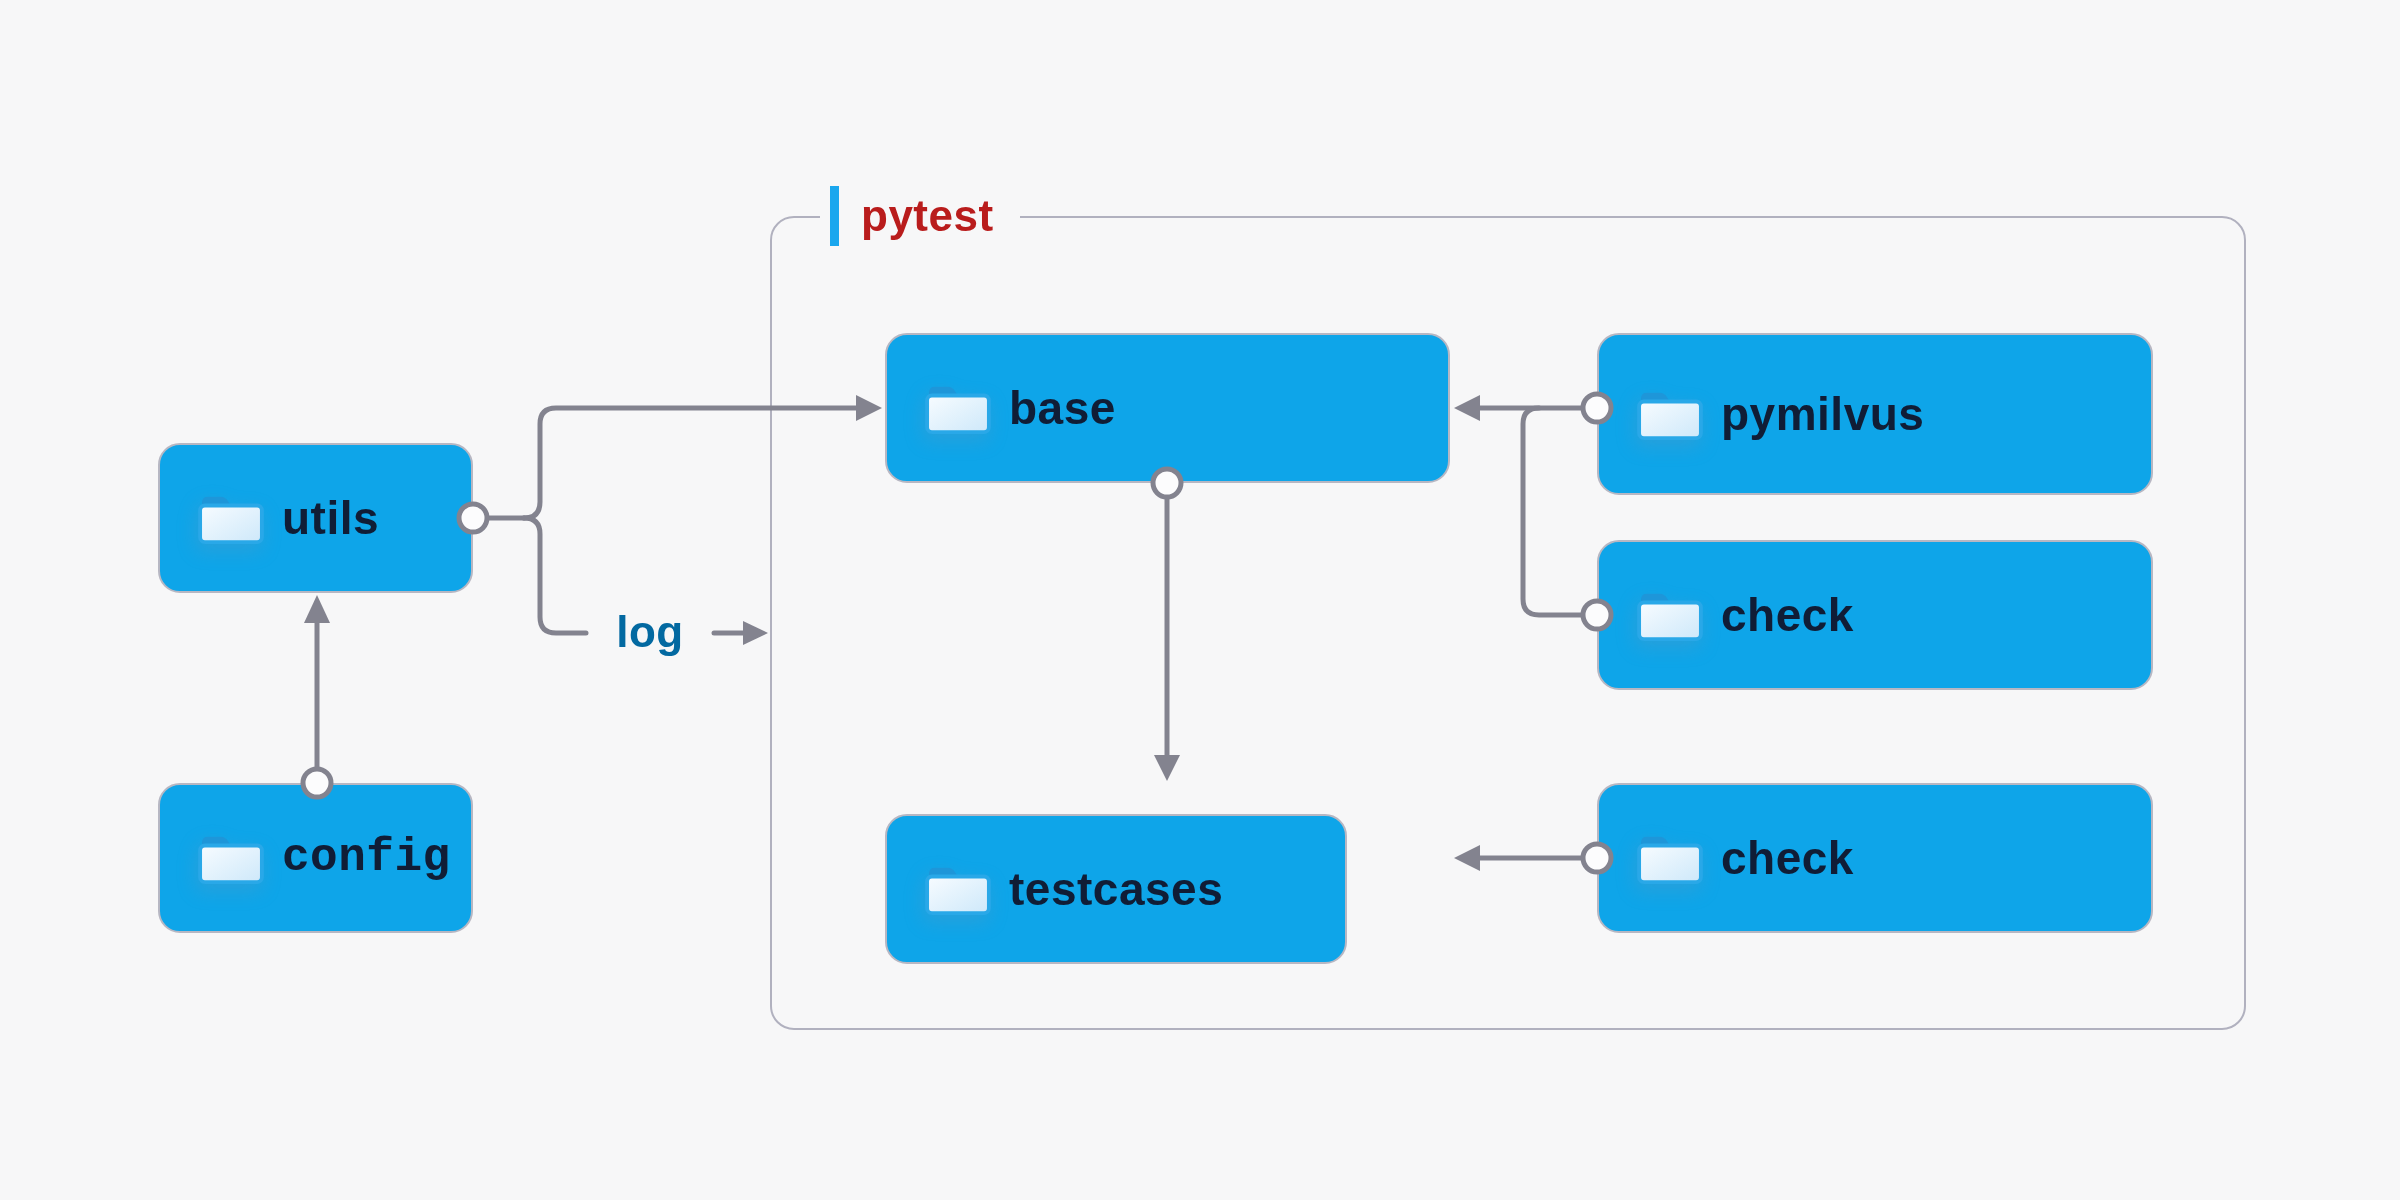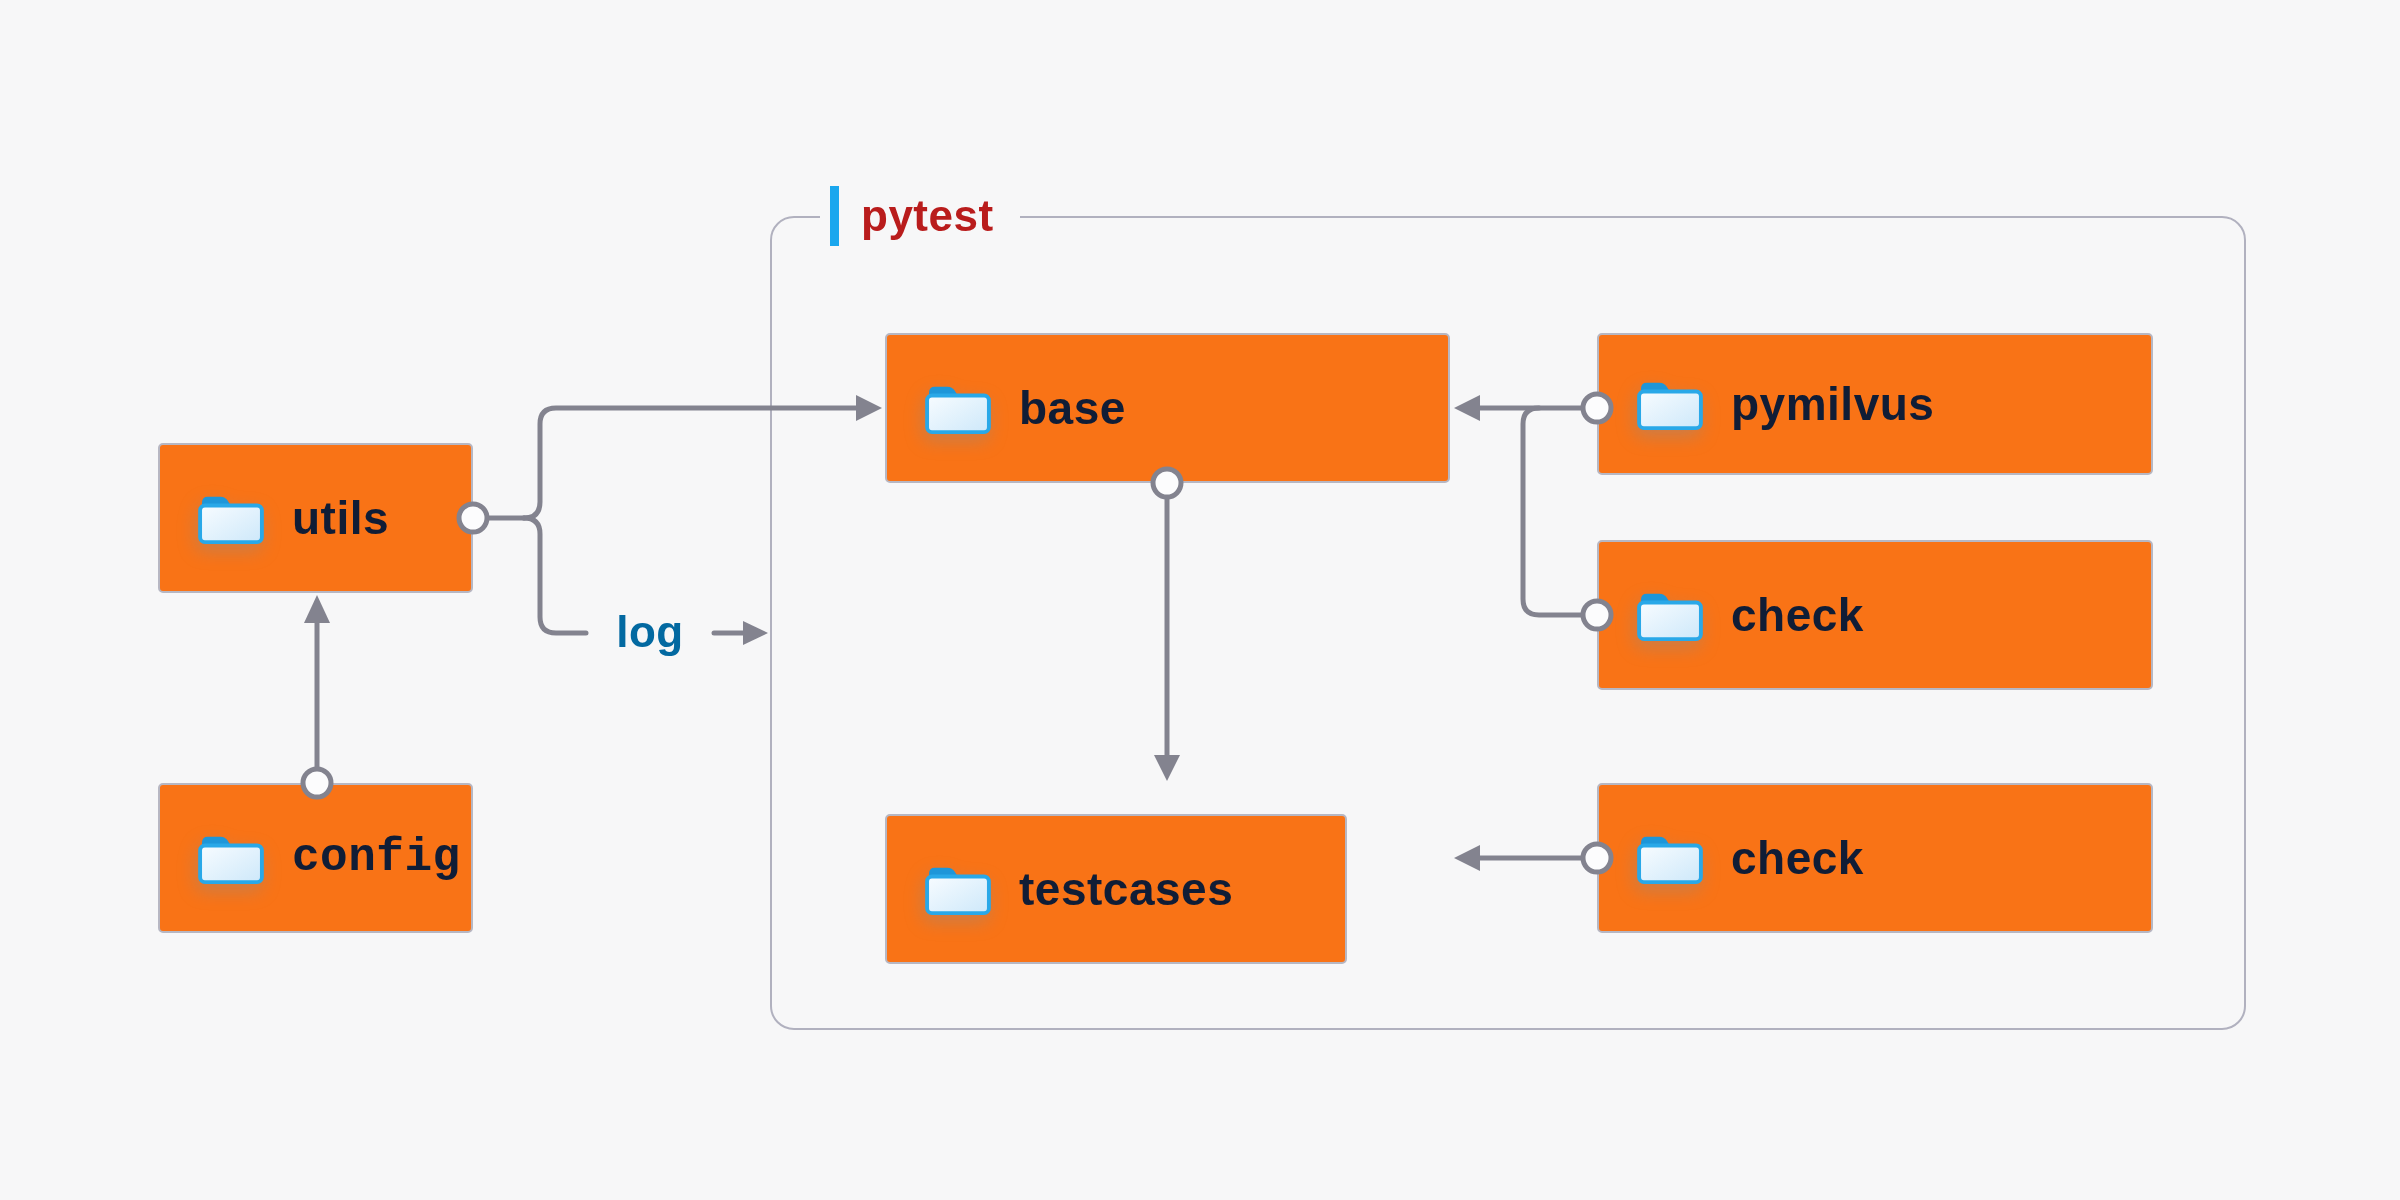--- a/index.html
+++ b/index.html
@@ -24,32 +24,32 @@
   }
   .group-label .bar{
     width:9px;height:60px;background:#1aa7ee;display:inline-block;
   }
   .group-label .txt{
     font-size:44px;font-weight:700;color:#b91c1c;letter-spacing:.5px;line-height:62px;
   }
 
   
   .node{
-    position:absolute;background:#f97316;border:2px solid #b7b7c3;
-    border-radius:5px;box-sizing:border-box;
-    display:flex;align-items:center;gap:26px;padding-left:36px;
+    position:absolute;background:#0ea5e9;border:2px solid #b7b7c3;
+    border-radius:22px;box-sizing:border-box;
+    display:flex;align-items:center;gap:16px;padding-left:36px;
   }
   .node .lbl{font-size:46px;font-weight:700;color:#101d36;letter-spacing:.5px;}
   .folder{width:70px;height:56px;flex:0 0 auto;filter:drop-shadow(-2px 7px 9px rgba(100,150,185,.30));}
 
   #node-utils    {left:158px; top:443px; width:315px; height:150px;}
   #node-config   {left:158px; top:783px; width:315px; height:150px;font-family:Liberation Mono, monospace;}
   #node-base     {left:885px; top:333px; width:565px; height:150px;}
   #node-testcases{left:885px; top:814px; width:462px; height:150px;}
-  #node-pymilvus {left:1597px;top:333px; width:556px; height:142px;text-align:center;}
+  #node-pymilvus {left:1597px;top:333px; width:556px; height:162px;text-align:center;}
   #node-check    {left:1597px;top:540px; width:556px; height:150px;}
   #node-common   {left:1597px;top:783px; width:556px; height:150px;}
 
   
   .edge-label{
     position:absolute;left:598px;top:603px;width:104px;height:58px;
     font-size:44px;font-weight:600;color:#0369a1;
     display:flex;align-items:center;justify-content:center;letter-spacing:.5px;
   }
 

